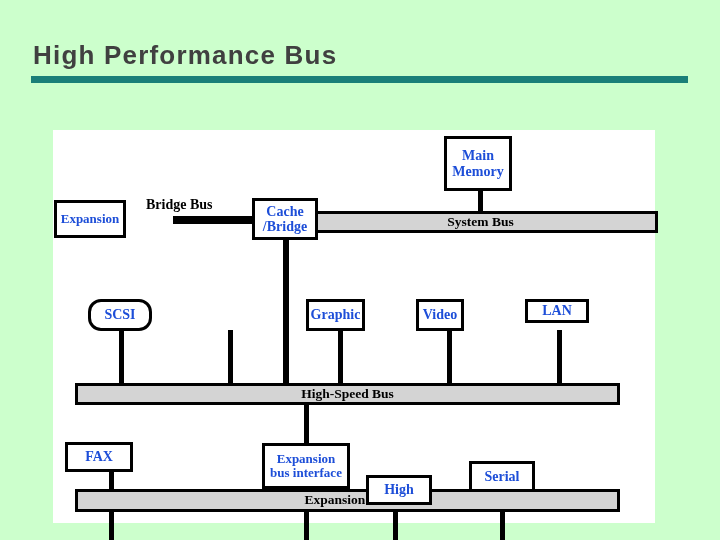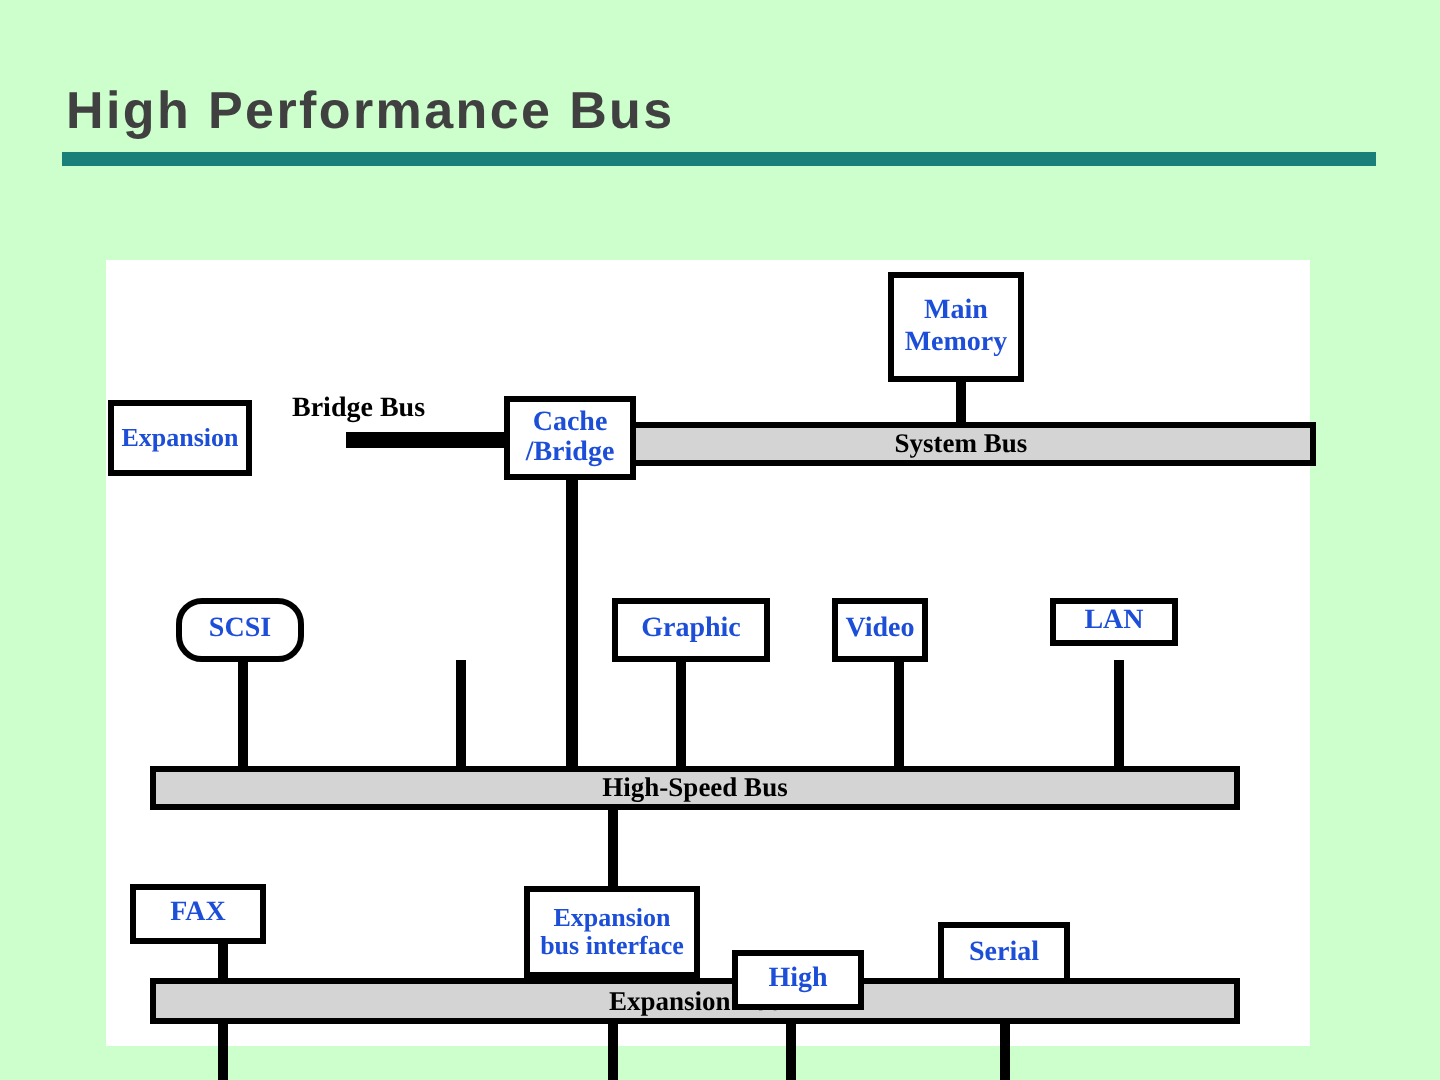--- a/index.html
+++ b/index.html
@@ -67,21 +67,21 @@
 
   .bus-bar {
     position: absolute;
     box-sizing: border-box;
     background: #d4d4d4;
     border: 3px solid #000000;
     color: #000000;
     font-size: 13.5px;
     font-weight: bold;
     display: flex;
-    align-items: flex-end;
+    align-items: flex-start;
     justify-content: center;
     z-index: 3;
   }
 
   .connector-v {
     position: absolute;
     background: #000000;
     width: 5px;
     z-index: 2;
   }
@@ -153,21 +153,21 @@
 Memory</div>
 
   <div class="node" style="left:1px; top:70px; width:72px; height:38px; font-size:13px;">Expansion</div>
 
   <div class="node" style="left:199px; top:68px; width:66px; height:42px;">Cache
 /Bridge</div>
 
   <div class="node" style="left:35px; top:169px; width:64px; height:32px;border-radius:13px;">SCSI</div>
 
 
-  <div class="node" style="left:253px; top:169px; width:79px; height:32px;">Graphic</div>
+  <div class="node" style="left:253px; top:169px; width:59px; height:32px;">Graphic</div>
 
   <div class="node" style="left:363px; top:169px; width:48px; height:32px;">Video</div>
 
   <div class="node" style="left:472px; top:169px; width:64px; height:24px;">LAN</div>
 
   <div class="node" style="left:12px; top:312px; width:68px; height:30px;">FAX</div>
 
   <div class="node" style="left:209px; top:313px; width:88px; height:46px; font-size:13px;">Expansion
 bus interface</div>
 

